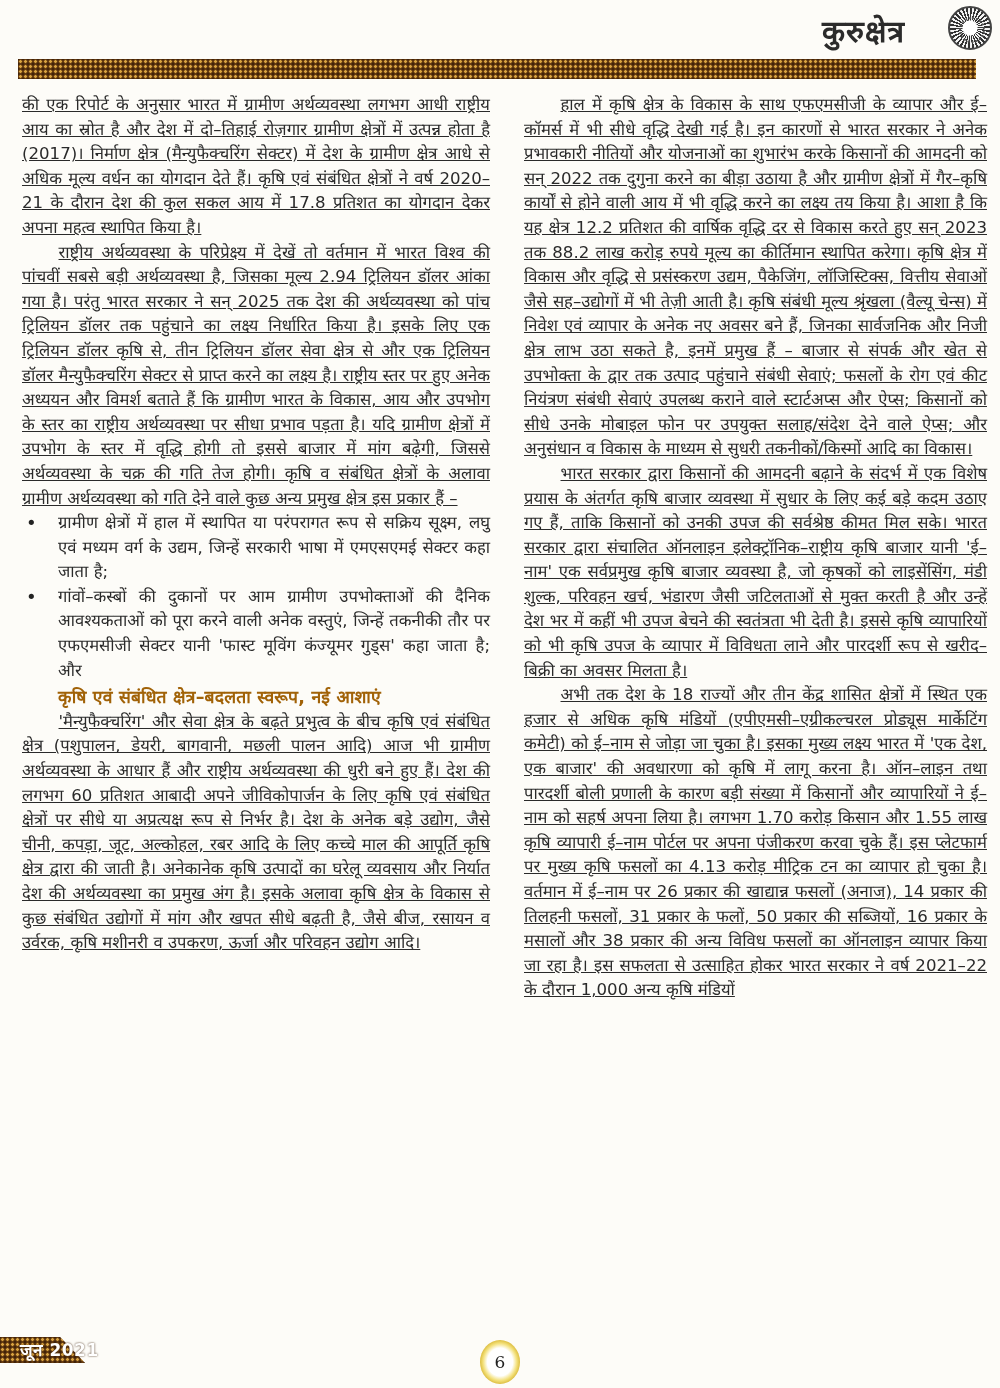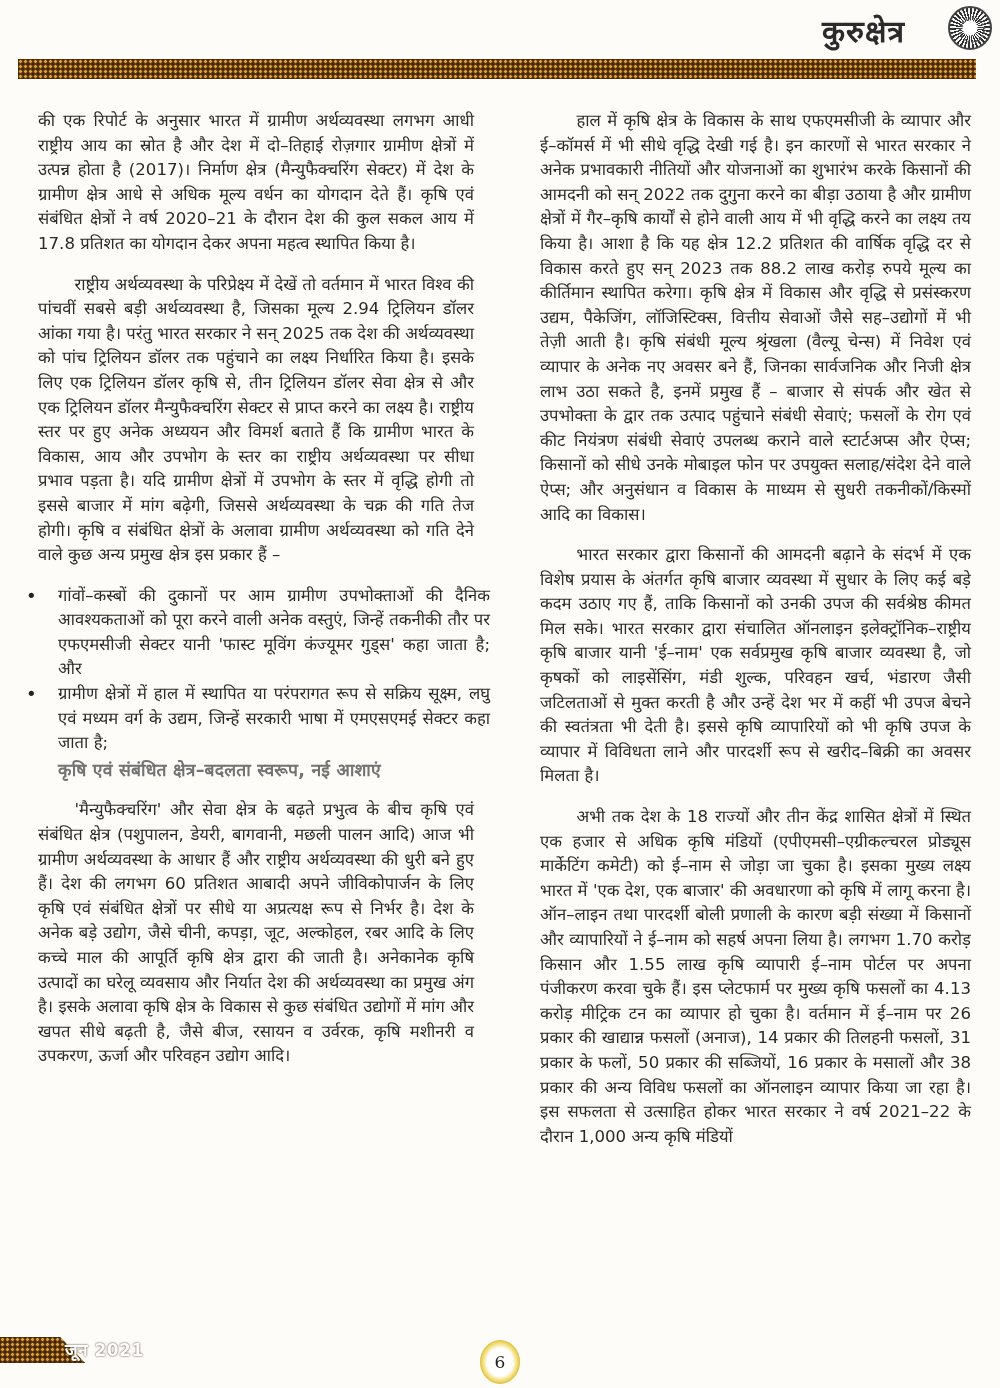--- a/index.html
+++ b/index.html
@@ -38,46 +38,45 @@
       radial-gradient(circle, #3a1e06 1.1px, transparent 1.6px);
     background-size: 5px 5px, 5px 5px;
     background-position: 0 0, 2.5px 2.5px;
   }
   .col {
     position: absolute; top: 93px;
     font-size: 16.6px; line-height: 24.6px; text-align: justify;
   }
   .col-left { left: 22px; width: 468px; }
   .col-right { left: 524px; width: 463px; }
-  .col p { margin: 16px; text-indent: 0; }
+  .col p { margin: 0; text-indent: 0; text-decoration: underline; }
   .col p.indent { text-indent: 2.2em; }
   .col ul { list-style: none; margin: 0; padding: 0; }
   .col li { position: relative; padding-left: 36px; }
   .col li::before {
     content: "•"; position: absolute; left: 4px; top: 0; font-size: 18px; color: #222;
   }
   .subhead {
-    color: #737373; font-weight: bold; font-size: 17.5px; padding-left: 36px;
+    color: #a16207; font-weight: bold; font-size: 17.5px; padding-left: 36px;
     margin: 2px 0 0 0; letter-spacing: 0.2px;
   }
   .footer-tab {
     position: absolute; left: 0; top: 1337px; width: 85px; height: 26px;
     background-color: #6b3f12;
     background-image:
       radial-gradient(circle, #d9a441 1.1px, transparent 1.6px),
       radial-gradient(circle, #3a1e06 1.1px, transparent 1.6px);
     background-size: 5px 5px, 5px 5px;
     background-position: 0 0, 2.5px 2.5px;
     clip-path: polygon(0 0, 60px 0, 85px 100%, 0 100%);
   }
   .footer-date {
     position: absolute; left: 20px; top: 1338px; color: #fff;
     font-weight: bold; font-size: 17px; letter-spacing: 0.5px;
     text-shadow: 0 0 2px #3a1e06;
-    padding-left: 45px;
   }
   .page-medallion {
     position: absolute; left: 480px; top: 1340px; width: 40px; height: 44px;
     border-radius: 50%;
     background: radial-gradient(ellipse, #ffffff 0 45%, #f3e07a 60%, #d4b12c 75%, #fff6c8 90%);
     display: flex; align-items: center; justify-content: center;
   }
   .page-number {
     font-family: "DejaVu Serif", "Liberation Serif", serif; font-size: 17px; color: #222;
   }
@@ -88,22 +87,22 @@
 <div class="masthead">
   <span class="mast-title">कुरुक्षेत्र</span>
   <span class="emblem"></span>
 </div>
 <div class="band"></div>
 
 <div class="col col-left">
   <p>की एक रिपोर्ट के अनुसार भारत में ग्रामीण अर्थव्यवस्था लगभग आधी राष्ट्रीय आय का स्रोत है और देश में दो–तिहाई रोज़गार ग्रामीण क्षेत्रों में उत्पन्न होता है (2017)। निर्माण क्षेत्र (मैन्युफैक्चरिंग सेक्टर) में देश के ग्रामीण क्षेत्र आधे से अधिक मूल्य वर्धन का योगदान देते हैं। कृषि एवं संबंधित क्षेत्रों ने वर्ष 2020–21 के दौरान देश की कुल सकल आय में 17.8 प्रतिशत का योगदान देकर अपना महत्व स्थापित किया है।</p>
   <p class="indent">राष्ट्रीय अर्थव्यवस्था के परिप्रेक्ष्य में देखें तो वर्तमान में भारत विश्व की पांचवीं सबसे बड़ी अर्थव्यवस्था है, जिसका मूल्य 2.94 ट्रिलियन डॉलर आंका गया है। परंतु भारत सरकार ने सन् 2025 तक देश की अर्थव्यवस्था को पांच ट्रिलियन डॉलर तक पहुंचाने का लक्ष्य निर्धारित किया है। इसके लिए एक ट्रिलियन डॉलर कृषि से, तीन ट्रिलियन डॉलर सेवा क्षेत्र से और एक ट्रिलियन डॉलर मैन्युफैक्चरिंग सेक्टर से प्राप्त करने का लक्ष्य है। राष्ट्रीय स्तर पर हुए अनेक अध्ययन और विमर्श बताते हैं कि ग्रामीण भारत के विकास, आय और उपभोग के स्तर का राष्ट्रीय अर्थव्यवस्था पर सीधा प्रभाव पड़ता है। यदि ग्रामीण क्षेत्रों में उपभोग के स्तर में वृद्धि होगी तो इससे बाजार में मांग बढ़ेगी, जिससे अर्थव्यवस्था के चक्र की गति तेज होगी। कृषि व संबंधित क्षेत्रों के अलावा ग्रामीण अर्थव्यवस्था को गति देने वाले कुछ अन्य प्रमुख क्षेत्र इस प्रकार हैं –</p>
   <ul>
+    <li>ग्रामीण क्षेत्रों में हाल में स्थापित या परंपरागत रूप से सक्रिय सूक्ष्म, लघु एवं मध्यम वर्ग के उद्यम, जिन्हें सरकारी भाषा में एमएसएमई सेक्टर कहा जाता है;</li>
     <li>गांवों–कस्बों की दुकानों पर आम ग्रामीण उपभोक्ताओं की दैनिक आवश्यकताओं को पूरा करने वाली अनेक वस्तुएं, जिन्हें तकनीकी तौर पर एफएमसीजी सेक्टर यानी 'फास्ट मूविंग कंज्यूमर गुड्स' कहा जाता है; और</li>
-    <li>ग्रामीण क्षेत्रों में हाल में स्थापित या परंपरागत रूप से सक्रिय सूक्ष्म, लघु एवं मध्यम वर्ग के उद्यम, जिन्हें सरकारी भाषा में एमएसएमई सेक्टर कहा जाता है;</li>
   </ul>
   <div class="subhead">कृषि एवं संबंधित क्षेत्र–बदलता स्वरूप, नई आशाएं</div>
   <p class="indent">'मैन्युफैक्चरिंग' और सेवा क्षेत्र के बढ़ते प्रभुत्व के बीच कृषि एवं संबंधित क्षेत्र (पशुपालन, डेयरी, बागवानी, मछली पालन आदि) आज भी ग्रामीण अर्थव्यवस्था के आधार हैं और राष्ट्रीय अर्थव्यवस्था की धुरी बने हुए हैं। देश की लगभग 60 प्रतिशत आबादी अपने जीविकोपार्जन के लिए कृषि एवं संबंधित क्षेत्रों पर सीधे या अप्रत्यक्ष रूप से निर्भर है। देश के अनेक बड़े उद्योग, जैसे चीनी, कपड़ा, जूट, अल्कोहल, रबर आदि के लिए कच्चे माल की आपूर्ति कृषि क्षेत्र द्वारा की जाती है। अनेकानेक कृषि उत्पादों का घरेलू व्यवसाय और निर्यात देश की अर्थव्यवस्था का प्रमुख अंग है। इसके अलावा कृषि क्षेत्र के विकास से कुछ संबंधित उद्योगों में मांग और खपत सीधे बढ़ती है, जैसे बीज, रसायन व उर्वरक, कृषि मशीनरी व उपकरण, ऊर्जा और परिवहन उद्योग आदि।</p>
 </div>
 
 <div class="col col-right">
   <p class="indent">हाल में कृषि क्षेत्र के विकास के साथ एफएमसीजी के व्यापार और ई–कॉमर्स में भी सीधे वृद्धि देखी गई है। इन कारणों से भारत सरकार ने अनेक प्रभावकारी नीतियों और योजनाओं का शुभारंभ करके किसानों की आमदनी को सन् 2022 तक दुगुना करने का बीड़ा उठाया है और ग्रामीण क्षेत्रों में गैर–कृषि कार्यों से होने वाली आय में भी वृद्धि करने का लक्ष्य तय किया है। आशा है कि यह क्षेत्र 12.2 प्रतिशत की वार्षिक वृद्धि दर से विकास करते हुए सन् 2023 तक 88.2 लाख करोड़ रुपये मूल्य का कीर्तिमान स्थापित करेगा। कृषि क्षेत्र में विकास और वृद्धि से प्रसंस्करण उद्यम, पैकेजिंग, लॉजिस्टिक्स, वित्तीय सेवाओं जैसे सह–उद्योगों में भी तेज़ी आती है। कृषि संबंधी मूल्य श्रृंखला (वैल्यू चेन्स) में निवेश एवं व्यापार के अनेक नए अवसर बने हैं, जिनका सार्वजनिक और निजी क्षेत्र लाभ उठा सकते है, इनमें प्रमुख हैं – बाजार से संपर्क और खेत से उपभोक्ता के द्वार तक उत्पाद पहुंचाने संबंधी सेवाएं; फसलों के रोग एवं कीट नियंत्रण संबंधी सेवाएं उपलब्ध कराने वाले स्टार्टअप्स और ऐप्स; किसानों को सीधे उनके मोबाइल फोन पर उपयुक्त सलाह/संदेश देने वाले ऐप्स; और अनुसंधान व विकास के माध्यम से सुधरी तकनीकों/किस्मों आदि का विकास।</p>
   <p class="indent">भारत सरकार द्वारा किसानों की आमदनी बढ़ाने के संदर्भ में एक विशेष प्रयास के अंतर्गत कृषि बाजार व्यवस्था में सुधार के लिए कई बड़े कदम उठाए गए हैं, ताकि किसानों को उनकी उपज की सर्वश्रेष्ठ कीमत मिल सके। भारत सरकार द्वारा संचालित ऑनलाइन इलेक्ट्रॉनिक–राष्ट्रीय कृषि बाजार यानी 'ई–नाम' एक सर्वप्रमुख कृषि बाजार व्यवस्था है, जो कृषकों को लाइसेंसिंग, मंडी शुल्क, परिवहन खर्च, भंडारण जैसी जटिलताओं से मुक्त करती है और उन्हें देश भर में कहीं भी उपज बेचने की स्वतंत्रता भी देती है। इससे कृषि व्यापारियों को भी कृषि उपज के व्यापार में विविधता लाने और पारदर्शी रूप से खरीद–बिक्री का अवसर मिलता है।</p>
   <p class="indent">अभी तक देश के 18 राज्यों और तीन केंद्र शासित क्षेत्रों में स्थित एक हजार से अधिक कृषि मंडियों (एपीएमसी–एग्रीकल्चरल प्रोड्यूस मार्केटिंग कमेटी) को ई–नाम से जोड़ा जा चुका है। इसका मुख्य लक्ष्य भारत में 'एक देश, एक बाजार' की अवधारणा को कृषि में लागू करना है। ऑन–लाइन तथा पारदर्शी बोली प्रणाली के कारण बड़ी संख्या में किसानों और व्यापारियों ने ई–नाम को सहर्ष अपना लिया है। लगभग 1.70 करोड़ किसान और 1.55 लाख कृषि व्यापारी ई–नाम पोर्टल पर अपना पंजीकरण करवा चुके हैं। इस प्लेटफार्म पर मुख्य कृषि फसलों का 4.13 करोड़ मीट्रिक टन का व्यापार हो चुका है। वर्तमान में ई–नाम पर 26 प्रकार की खाद्यान्न फसलों (अनाज), 14 प्रकार की तिलहनी फसलों, 31 प्रकार के फलों, 50 प्रकार की सब्जियों, 16 प्रकार के मसालों और 38 प्रकार की अन्य विविध फसलों का ऑनलाइन व्यापार किया जा रहा है। इस सफलता से उत्साहित होकर भारत सरकार ने वर्ष 2021–22 के दौरान 1,000 अन्य कृषि मंडियों</p>
 </div>

